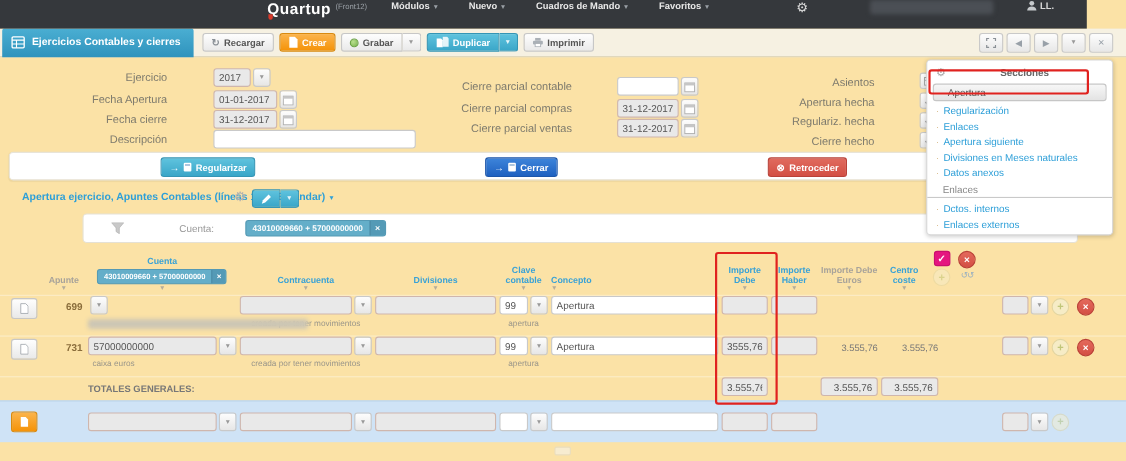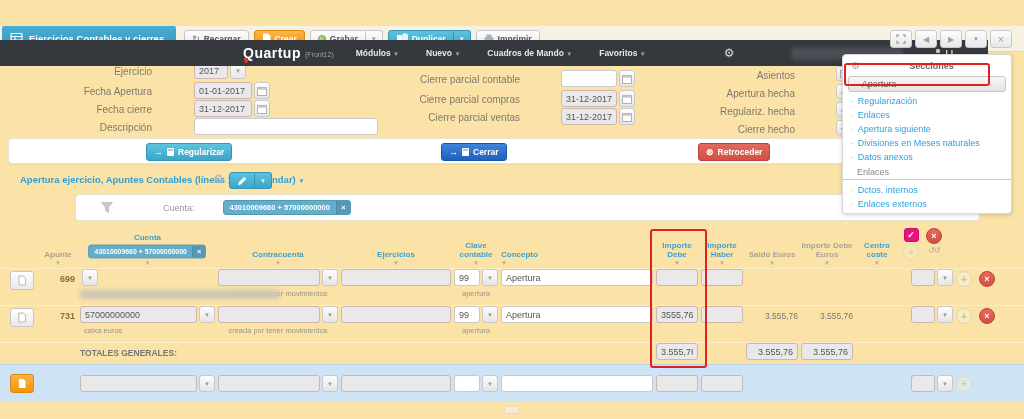--- a/index.html
+++ b/index.html
@@ -1,20 +1,20 @@
 <!DOCTYPE html>
 <html><head>
 <meta charset="utf-8">
 <style>
   * { box-sizing: border-box; margin:0; padding:0; }
   html,body { width:1024px; height:419px; overflow:hidden; }
   body { font-family:"Liberation Sans", sans-serif; background:#fbe2a6; position:relative; font-size:9px; color:#555; }
 
   
-  .topbar { position:absolute; left:0; top:0; width:988px; height:26px; background:#35383c; display:flex; align-items:center; z-index:5;margin-top:40px; }
+  .topbar { position:absolute; left:0; top:0; width:988px; height:26px; background:#35383c; display:flex; align-items:flex-start; z-index:5; }
   .logo { margin-left:243px; color:#fff; font-size:14px; font-weight:bold; letter-spacing:0.5px; position:relative; }
   .logo .qdot { position:absolute; left:1px; bottom:-2px; width:4px; height:5px; background:#d93a2b; border-radius:0 0 3px 3px; }
   .logo-suffix { color:#9aa0a6; font-size:7px; margin-left:4px; margin-top:3px; }
   .topmenus { display:flex; gap:27px; margin-left:22px; }
   .topmenu { color:#e8e8e8; font-size:8.5px; font-weight:bold; cursor:pointer; white-space:nowrap; }
   .topmenu .car { color:#9aa0a6; font-size:6px; }
   .top-gear { margin-left:78px; color:#d8d8d8; font-size:12px; }
   .blurblock { margin-left:56px; width:112px; height:13px; background:#4b4f55; border-radius:3px; filter:blur(2px); }
   .top-user { display:flex; align-items:center; gap:3px; margin-left:30px; color:#d8d8d8; font-size:8.5px; font-weight:bold; }
 
@@ -366,41 +366,37 @@
         <span class="chip-txt">43010009660 + 57000000000</span>
         <span class="chip-x">×</span>
       </span>
       <span class="sortcar">▼</span>
     </div>
   <div class="c-contra th th-blue">
       <span>Contracuenta</span>
       <span class="sortcar">▼</span>
     </div>
   <div class="c-doc th th-blue">
-      <span>Ejercicios</span>
+      <span>Divisiones</span>
       <span class="sortcar">▼</span>
     </div>
   <div class="c-clave th th-blue">
       <span>Clave contable</span>
       <span class="sortcar">▼</span>
     </div>
   <div class="c-conc th th-blue" style="align-items:flex-start;">
       <span>Concepto</span>
       <span class="sortcar">▼</span>
     </div>
   <div class="c-debe th th-blue">
       <span>Importe Debe</span>
       <span class="sortcar">▼</span>
     </div>
   <div class="c-haber th th-blue">
       <span>Importe Haber</span>
-      <span class="sortcar">▼</span>
-    </div>
-  <div class="c-saldo th th-gray">
-      <span>Saldo Euros</span>
       <span class="sortcar">▼</span>
     </div>
   <div class="c-debeE th th-gray">
       <span>Importe Debe Euros</span>
       <span class="sortcar">▼</span>
     </div>
   <div class="c-centro th th-blue">
       <span>Centro coste</span>
       <span class="sortcar">▼</span>
     </div>

